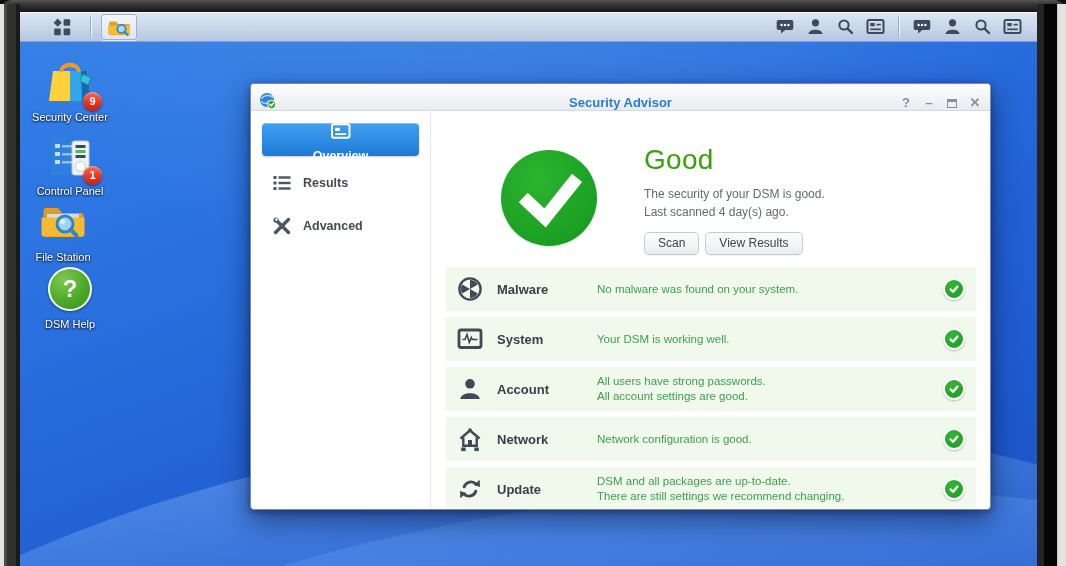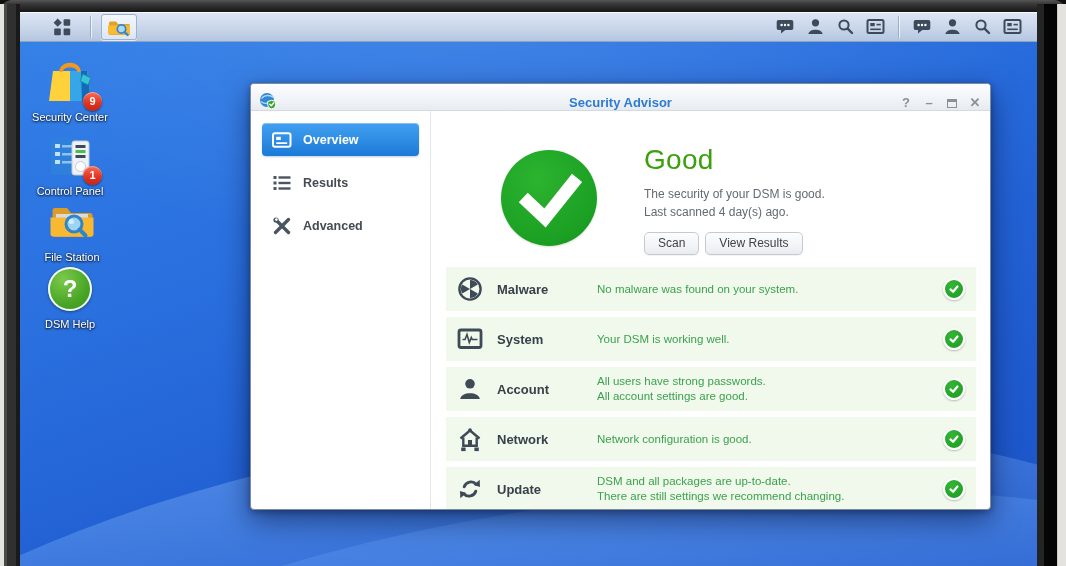--- a/index.html
+++ b/index.html
@@ -59,21 +59,21 @@
   .tb-controls { margin-left:auto; display:flex; align-items:center; gap:9px; z-index:2; }
   .ctl { width:14px; height:14px; display:flex; align-items:center; justify-content:center; color:#8a9097; font-size:13px; font-weight:bold; line-height:14px; }
   .max-box { width:10px; height:9px; border:1px solid #8a9097; border-top:3px solid #8a9097; }
 
   .win-body { flex:1; display:flex; min-height:0; }
   .sidebar { width:180px; flex:0 0 180px; border-right:1px solid #e4e7ea; padding:12px 11px; }
   .side-item { height:33px; display:flex; align-items:center; gap:10px; padding:0 9px; border-radius:4px; margin-bottom:10px;
     font-size:12.5px; color:#454b52; font-weight:bold; }
   .side-item .ic { width:22px; display:flex; justify-content:center; color:#4a5562; }
   .side-item.active { background:linear-gradient(#42a0f0,#1c7ad8); color:#fff;
-    box-shadow:inset 0 1px 0 rgba(255,255,255,.35), 0 1px 2px rgba(0,60,140,.25); }
+    box-shadow:inset 0 1px 0 rgba(255,255,255,.35), 0 1px 2px rgba(0,60,140,.25);flex-direction:column; }
   .side-item.active .ic { color:#fff; }
 
   .content { flex:1; display:flex; flex-direction:column; min-width:0; }
   .hero { display:flex; align-items:center; padding:17px 20px 0 70px; height:156px; flex:0 0 156px; }
   .big-check { width:96px; height:96px; border-radius:50%; background:radial-gradient(circle at 38% 30%, #2cb32f, #1ba023 70%, #149018);
     display:flex; align-items:center; justify-content:center; box-shadow:0 1px 2px rgba(0,0,0,.15); }
   .hero-text { margin-left:47px; padding-top:3px; }
   .hero-text h1 { font-size:28px; font-weight:normal; color:#3ba00c; letter-spacing:.3px; }
   .hero-lines { margin-top:9px; font-size:12px; color:#636a71; line-height:18px; }
   .hero-btns { margin-top:11px; display:flex; gap:6px; }
@@ -212,21 +212,21 @@
           <rect x="29.5" y="11" width="10" height="3" fill="#3c4a5a"></rect>
           <rect x="29.5" y="16" width="10" height="3" fill="#46c24a"></rect>
           <rect x="29.5" y="21" width="10" height="3" fill="#3c4a5a"></rect>
           <circle cx="34.5" cy="32.5" r="5" fill="#fff" stroke="#c3cbd5" stroke-width="1"></circle>
         </svg>
         <span class="badge">1</span>
       </div>
       <div class="lbl">Control Panel</div>
     </div>
 
-    <div class="dicon" style="left:12px; top:188px;">
+    <div class="dicon" style="left:3px; top:188px;">
       <div class="art">
         <svg width="48" height="44" viewBox="0 0 48 44">
           <path d="M5,8 h14 l4,5 h19 a2.5,2.5 0 0 1 2.5,2.5 v19 a2.5,2.5 0 0 1 -2.5,2.5 h-35 a2.5,2.5 0 0 1 -2.5,-2.5 v-24 a2.5,2.5 0 0 1 2.5,-2.5 z" fill="#dd9c28"></path>
           <rect x="8" y="14" width="32" height="6" fill="#d7dce1"></rect>
           <path d="M2.5,17.5 h43 v16.5 a2.5,2.5 0 0 1 -2.5,2.5 h-38 a2.5,2.5 0 0 1 -2.5,-2.5 z" fill="#f8b832"></path>
           <circle cx="26" cy="24" r="8" fill="#9ed4f2" stroke="#2e86c8" stroke-width="3"></circle>
           <circle cx="23.5" cy="21.5" r="2.6" fill="#d4edfb"></circle>
           <line x1="31.5" y1="29.5" x2="37.5" y2="35.5" stroke="#2e86c8" stroke-width="4" stroke-linecap="round"></line>
         </svg>
       </div>

